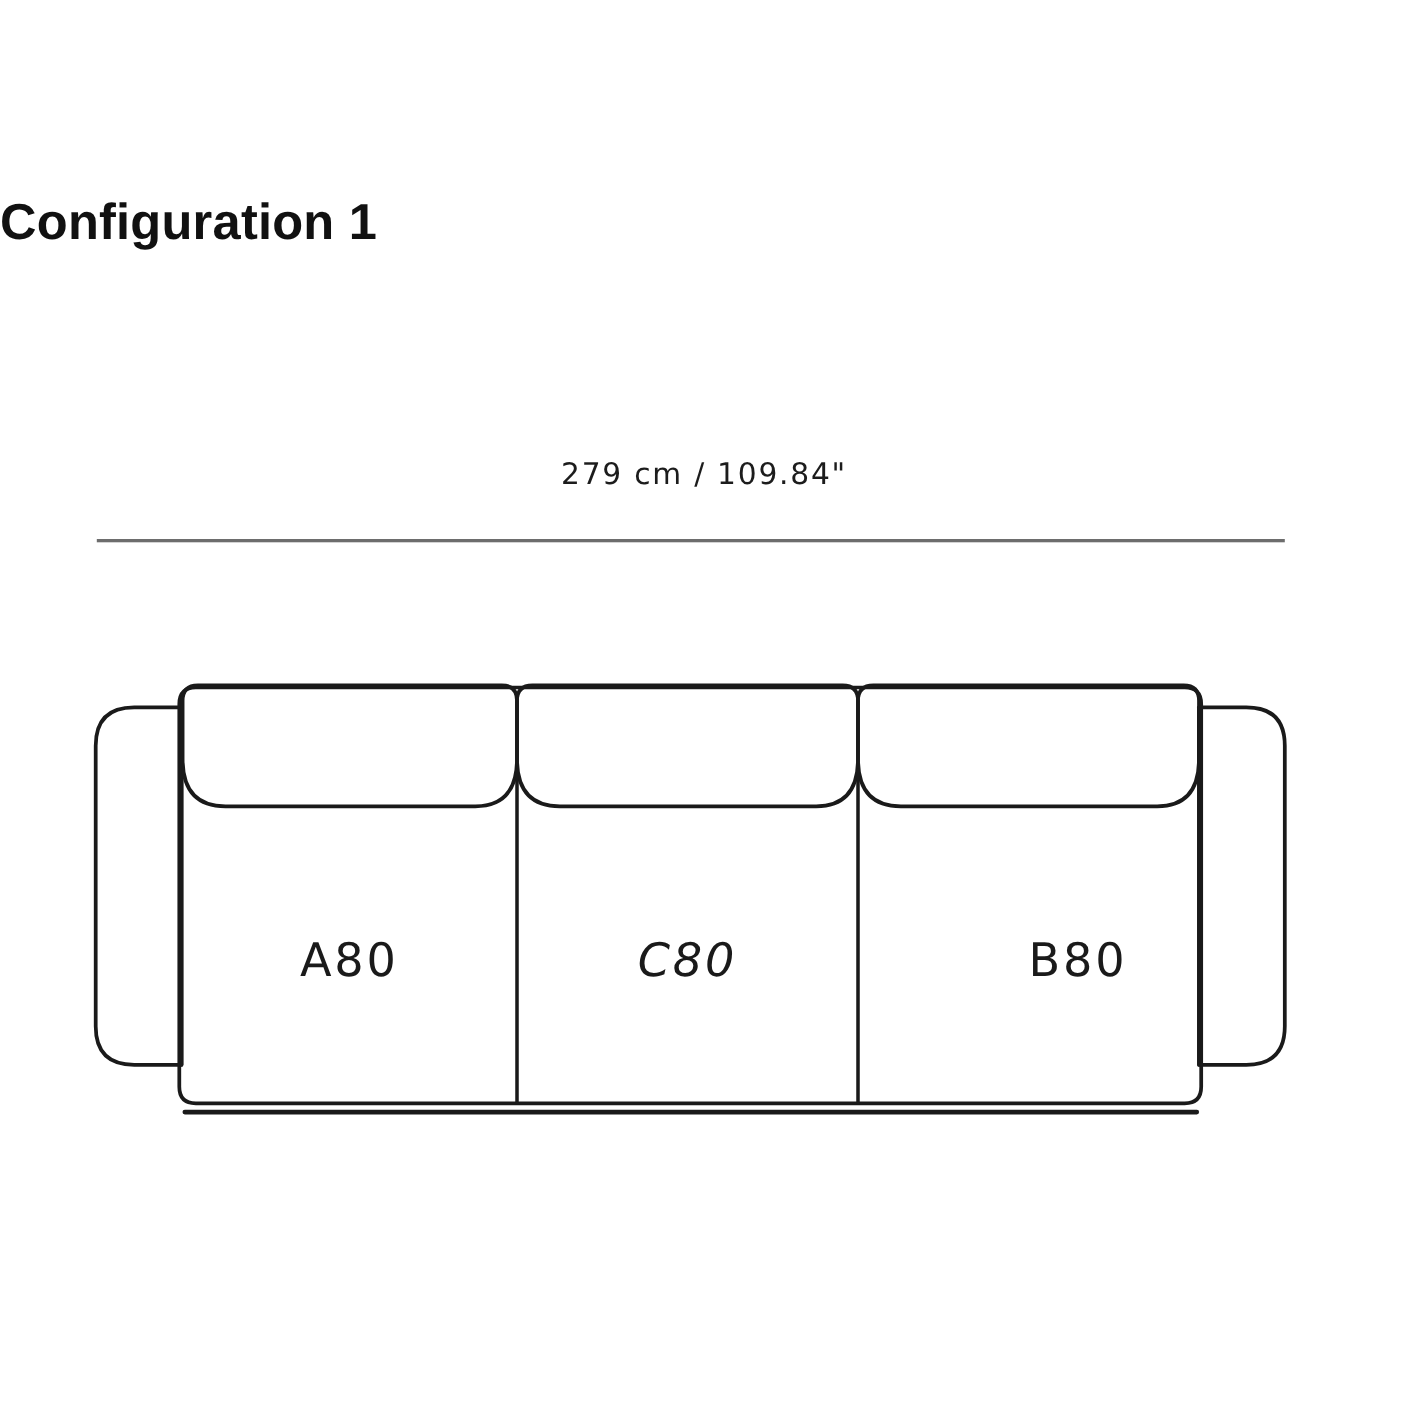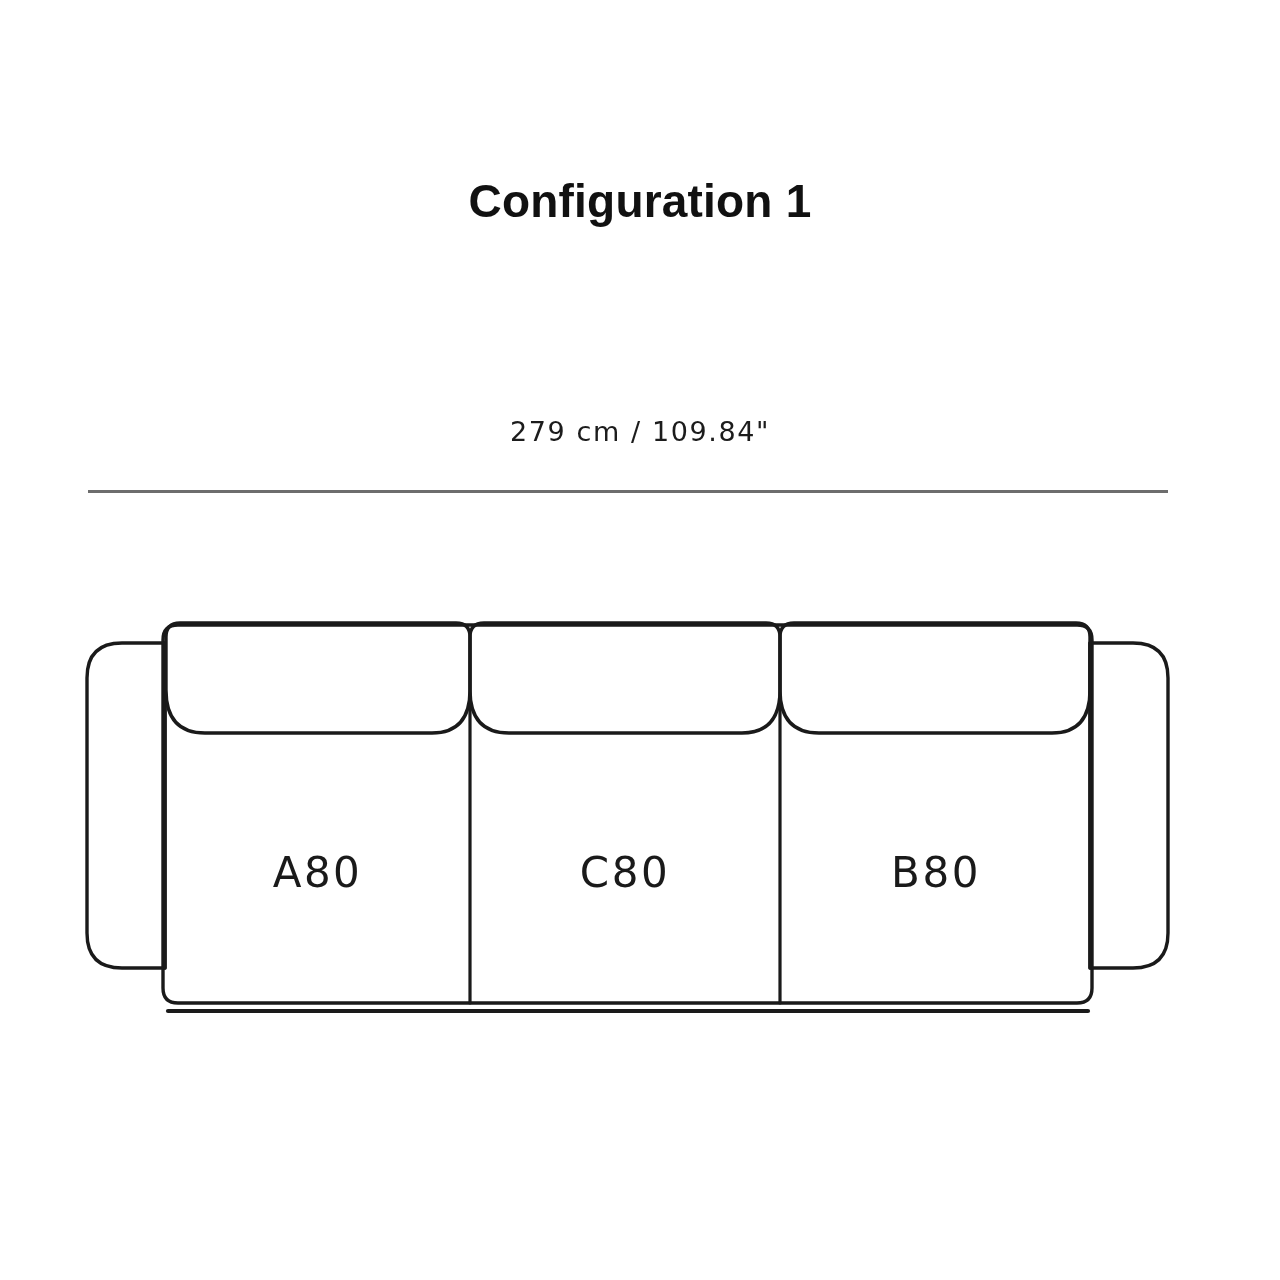--- a/index.html
+++ b/index.html
@@ -23,21 +23,20 @@
     width: 1280px;
     height: 1280px;
   }
 
   
   .title {
     position: absolute;
     left: 0;
     top: 178px;
     width: 1280px;
-    text-align: center;
     font-family: "Liberation Sans", sans-serif;
     font-size: 46px;
     font-weight: bold;
     letter-spacing: 0.2px;
     color: #111111;
     line-height: 1;
   }
 
   
   .dim-label {
@@ -84,22 +83,22 @@
     top: 852px;
     text-align: center;
     font-family: "DejaVu Sans", sans-serif;
     font-size: 42px;
     font-weight: 400;
     letter-spacing: 2.5px;
     color: #1a1a1a;
     line-height: 1;
   }
   .mod-a { left: 165px;  width: 305px; }
-  .mod-c { left: 470px;  width: 310px; }
-  .mod-b { left: 780px;  width: 312px; }
+  .mod-c { left: 470px;  width: 310px; font-style: italic; }
+  .mod-b { left: 780px;  width: 312px; padding-left: 44px; }
 </style>
 </head>
 <body>
 
 <div id="page">
 
   <div class="title">Configuration 1</div>
 
   <div class="dim-label">279 cm / 109.84"</div>
 

